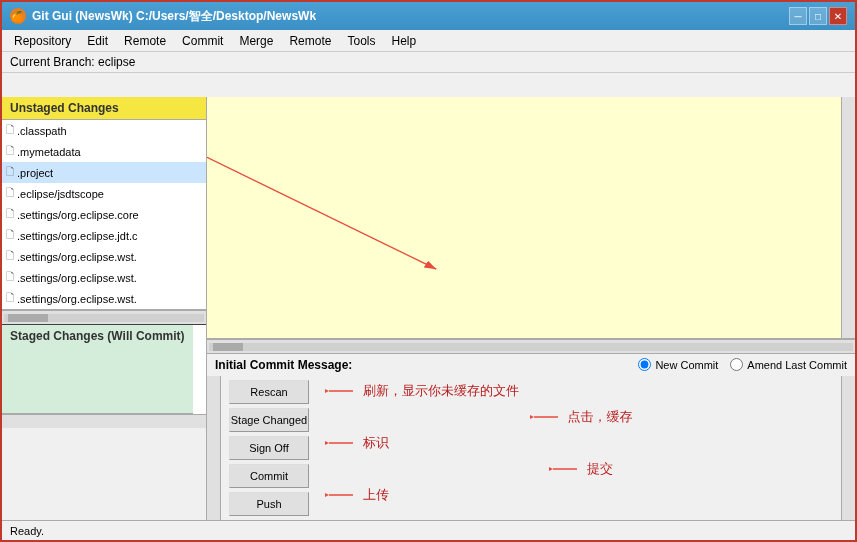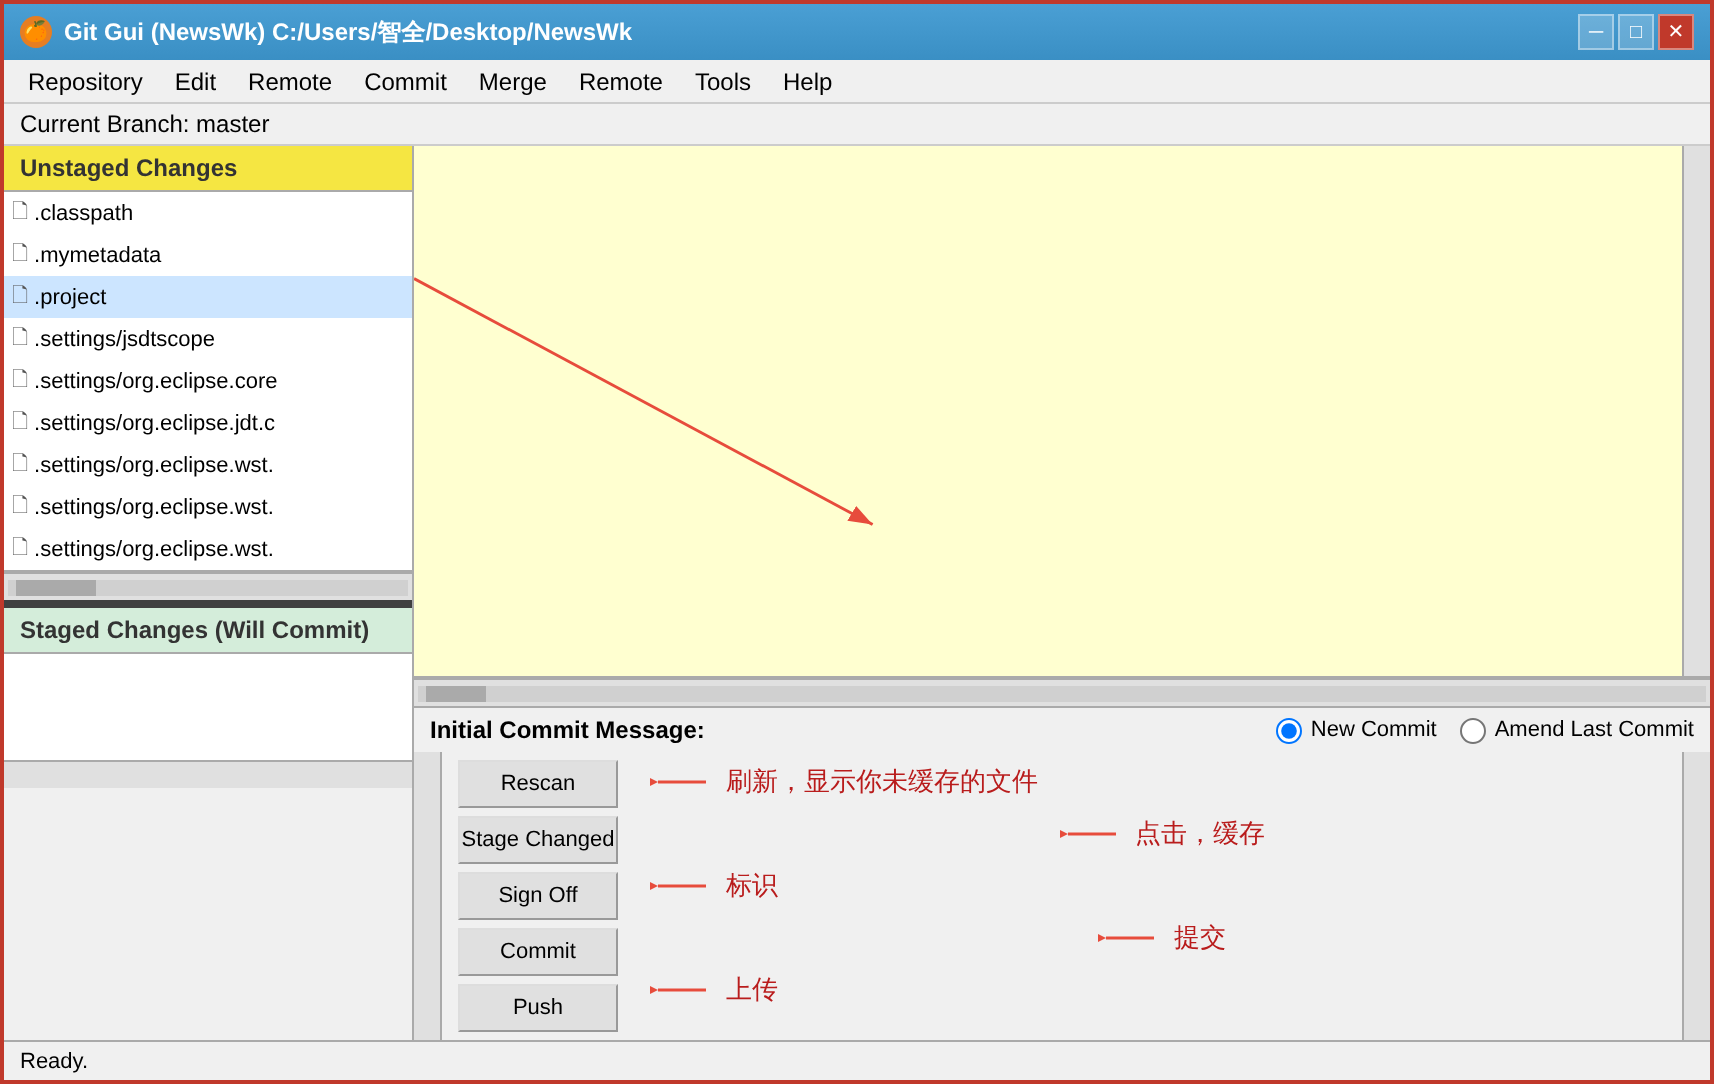--- a/index.html
+++ b/index.html
@@ -84,20 +84,21 @@
       background: #f0f0f0;
       padding: 3px 8px;
       font-size: 12px;
       border-bottom: 1px solid #ccc;
       flex-shrink: 0;
     }
     .main-content {
       display: flex;
       flex: 1;
       overflow: hidden;
+      margin-top: 24px;
     }
     .left-panel {
       width: 205px;
       display: flex;
       flex-direction: column;
       border-right: 1px solid #aaa;
       flex-shrink: 0;
     }
     .panel-header {
       padding: 4px 8px;
@@ -184,21 +185,21 @@
       display: flex;
     }
     .commit-section {
       background: #f0f0f0;
       border-top: 1px solid #aaa;
       display: flex;
       flex-direction: column;
     }
     .commit-msg-header {
       display: flex;
-      align-items: center;
+      align-items: flex-start;
       padding: 4px 8px;
       gap: 20px;
     }
     .commit-msg-label {
       font-size: 12px;
       font-weight: bold;
     }
     .radio-group {
       display: flex;
       align-items: center;
@@ -258,23 +259,23 @@
       pointer-events: none;
     }
     .left-bottom-scrollbar {
       height: 14px;
       background: #e0e0e0;
       border-top: 1px solid #aaa;
       flex-shrink: 0;
     }
     .staged-section {
       display: flex;
-      flex-direction: column;
-      height: 80px;
-      border-top: 4px solid #404040;
+      flex-direction: row;
+      height: 90px;
+      border-top: 1px solid #404040;
     }
     .staged-list {
       flex: 1;
       background: white;
       overflow-y: auto;
     }
     .commit-area-wrapper {
       display: flex;
       flex-direction: row;
       overflow: hidden;
@@ -301,21 +302,21 @@
     <span class="menu-item">Repository</span>
     <span class="menu-item">Edit</span>
     <span class="menu-item">Remote</span>
     <span class="menu-item">Commit</span>
     <span class="menu-item">Merge</span>
     <span class="menu-item">Remote</span>
     <span class="menu-item">Tools</span>
     <span class="menu-item">Help</span>
   </div>
 
-  <div class="current-branch">Current Branch: master</div>
+  <div class="current-branch">Current Branch: eclipse</div>
 
   <div class="main-content">
 
     <div class="left-panel">
 
       <div class="panel-header unstaged-header">Unstaged Changes</div>
       <div class="file-list" style="height:190px; flex: none;">
         <div class="file-item">
             <span class="file-icon">🗋</span>
             <span>.classpath</span>
@@ -323,21 +324,21 @@
         <div class="file-item">
             <span class="file-icon">🗋</span>
             <span>.mymetadata</span>
           </div>
         <div class="file-item" style="background:#cce5ff;">
             <span class="file-icon">🗋</span>
             <span>.project</span>
           </div>
         <div class="file-item">
             <span class="file-icon">🗋</span>
-            <span>.settings/jsdtscope</span>
+            <span>.eclipse/jsdtscope</span>
           </div>
         <div class="file-item">
             <span class="file-icon">🗋</span>
             <span>.settings/org.eclipse.core</span>
           </div>
         <div class="file-item">
             <span class="file-icon">🗋</span>
             <span>.settings/org.eclipse.jdt.c</span>
           </div>
         <div class="file-item">

